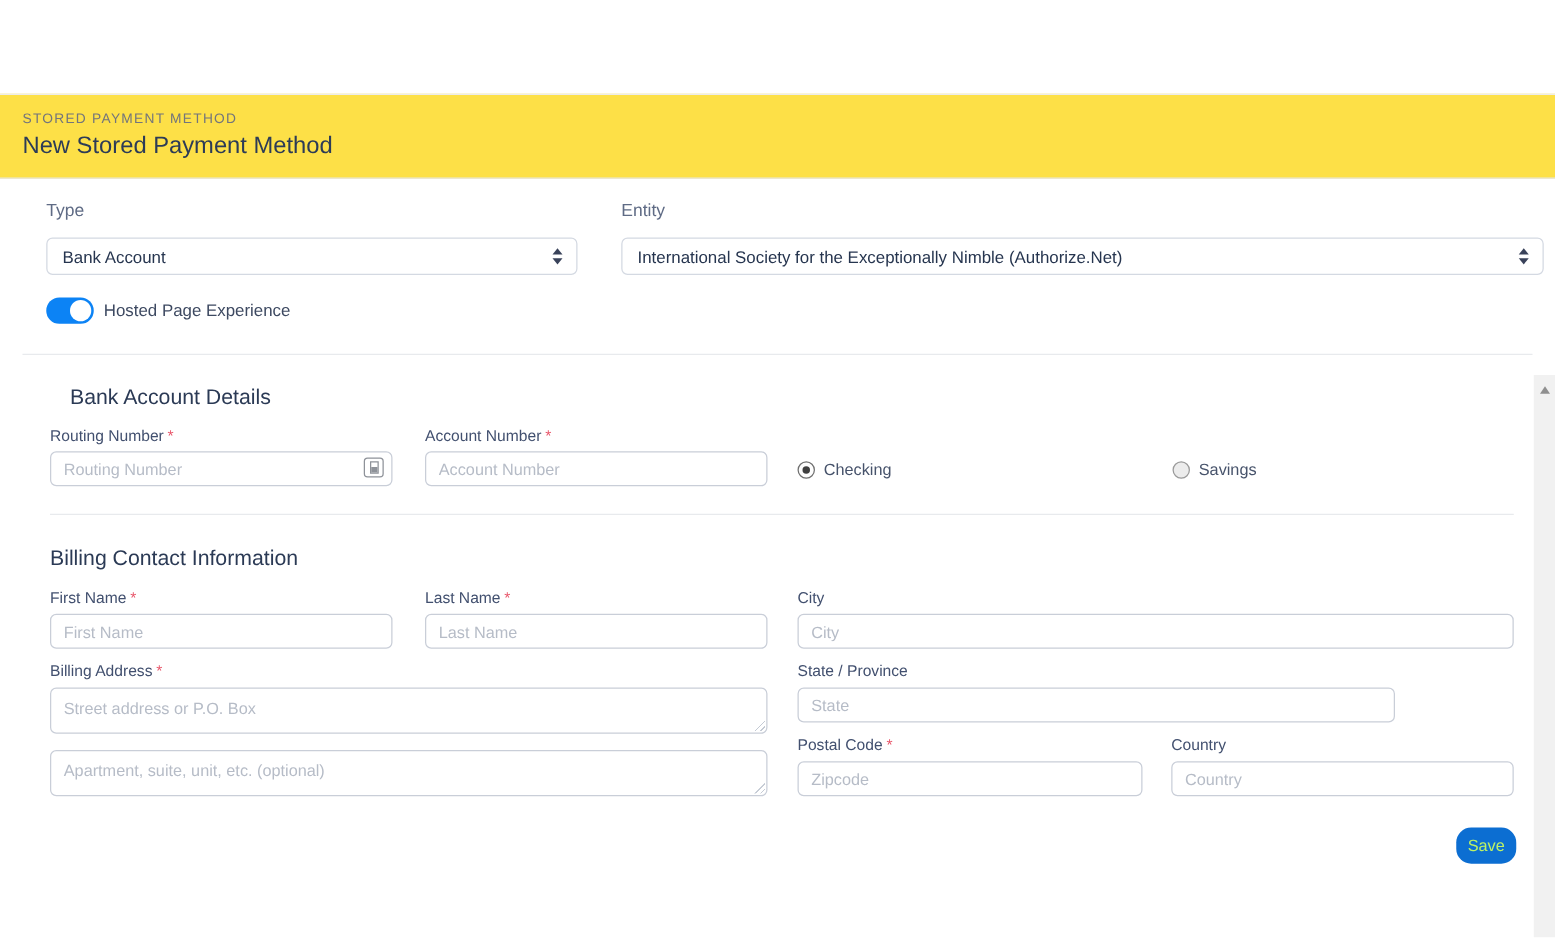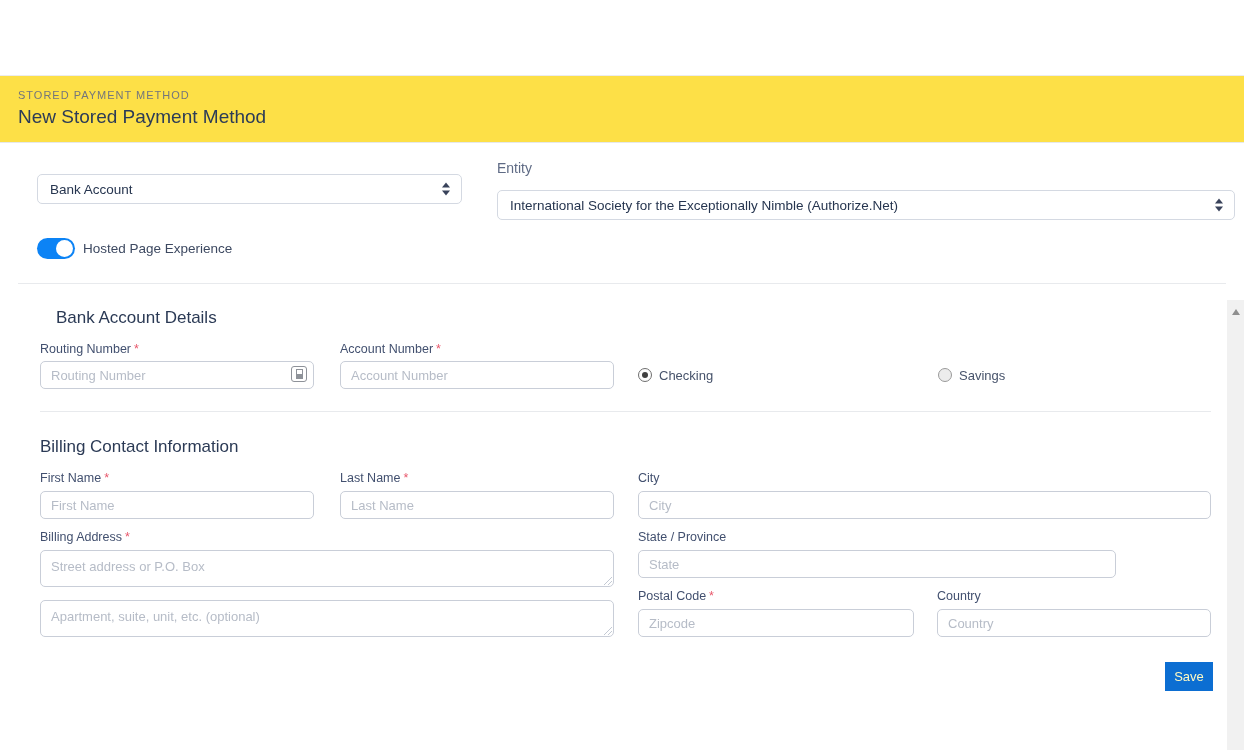--- a/index.html
+++ b/index.html
@@ -58,47 +58,48 @@
     clip-path:polygon(100% 0,100% 100%,0 100%);
     background:repeating-linear-gradient(135deg,#c4cad4 0 1px,transparent 1px 3.2px);
   }
   .autofill-wrap{position:absolute;}
   .autofill-icon{
     position:absolute;right:7px;top:5px;width:16px;height:16px;border:1px solid #8e9299;border-radius:3px;
     background:#fff;display:flex;align-items:center;justify-content:center;box-sizing:border-box;
   }
   .autofill-icon .card{width:7px;height:10px;border:1px solid #8e9299;box-sizing:border-box;
     background:linear-gradient(to bottom,transparent 0 45%,#8e9299 45%);}
-  .radio-item{position:absolute;display:flex;gap:7px;cursor:pointer;}
+  .radio-item{position:absolute;display:flex;align-items:center;gap:7px;cursor:pointer;}
   .radio{width:14px;height:14px;border-radius:50%;border:1px solid #9a9a9a;box-sizing:border-box;
     background:#ececec;position:relative;}
   .radio[data-checked="true"]{background:#fdfdfd;border-color:#6f6f6f;}
   .radio[data-checked="true"]::after{content:"";position:absolute;left:3px;top:3px;width:6px;height:6px;
     border-radius:50%;background:#3f3f3f;}
   .radio-label{font-size:13px;color:#47536b;}
   
   .save-btn{
-    position:absolute;left:1165px;top:662px;width:48px;height:29px;border:none;border-radius:0;
-    background:#0c6ed2;color:#fef9c3;font-size:13px;cursor:pointer;
+    position:absolute;left:1165px;top:662px;width:48px;height:29px;border:none;border-radius:12px;
+    background:#0c6ed2;color:#bef264;font-size:13px;cursor:pointer;
     font-family:"Liberation Sans", sans-serif;
   }
   
   .scrollbar{position:absolute;right:0;top:300px;width:17px;height:450px;background:#f1f1f1;}
   .scroll-up{width:0;height:0;margin:9px auto 0;border-left:4.5px solid transparent;
     border-right:4.5px solid transparent;border-bottom:6px solid #8f8f8f;cursor:pointer;}
 </style>
 </head>
 <body>
 
 <div class="header-band">
   <div class="eyebrow">STORED PAYMENT METHOD</div>
   <div class="page-title">New Stored Payment Method</div>
 </div>
 
 <div class="field-group" style="left:37px;top:160px;width:425px;">
+  <div class="ctl-label">Type</div>
   <div class="select">
     <span>Bank Account</span>
     <span class="stepper">
       <span class="tri-up"></span>
       <span class="tri-down"></span>
     </span>
   </div>
 </div>
 
 <div class="field-group" style="left:497px;top:160px;width:738px;">

